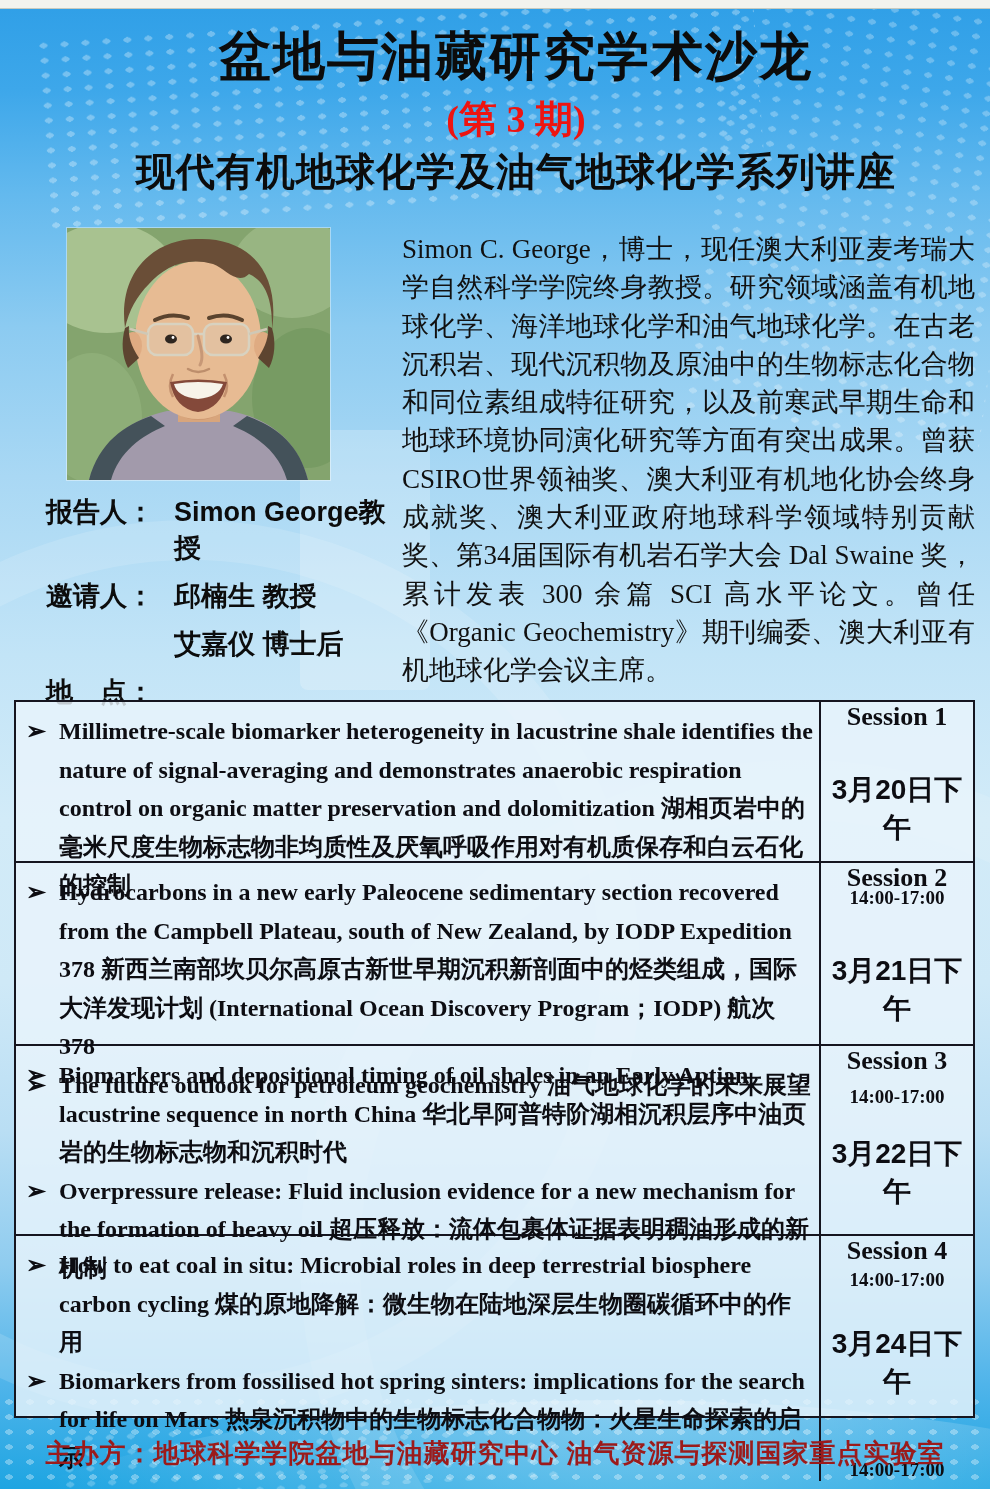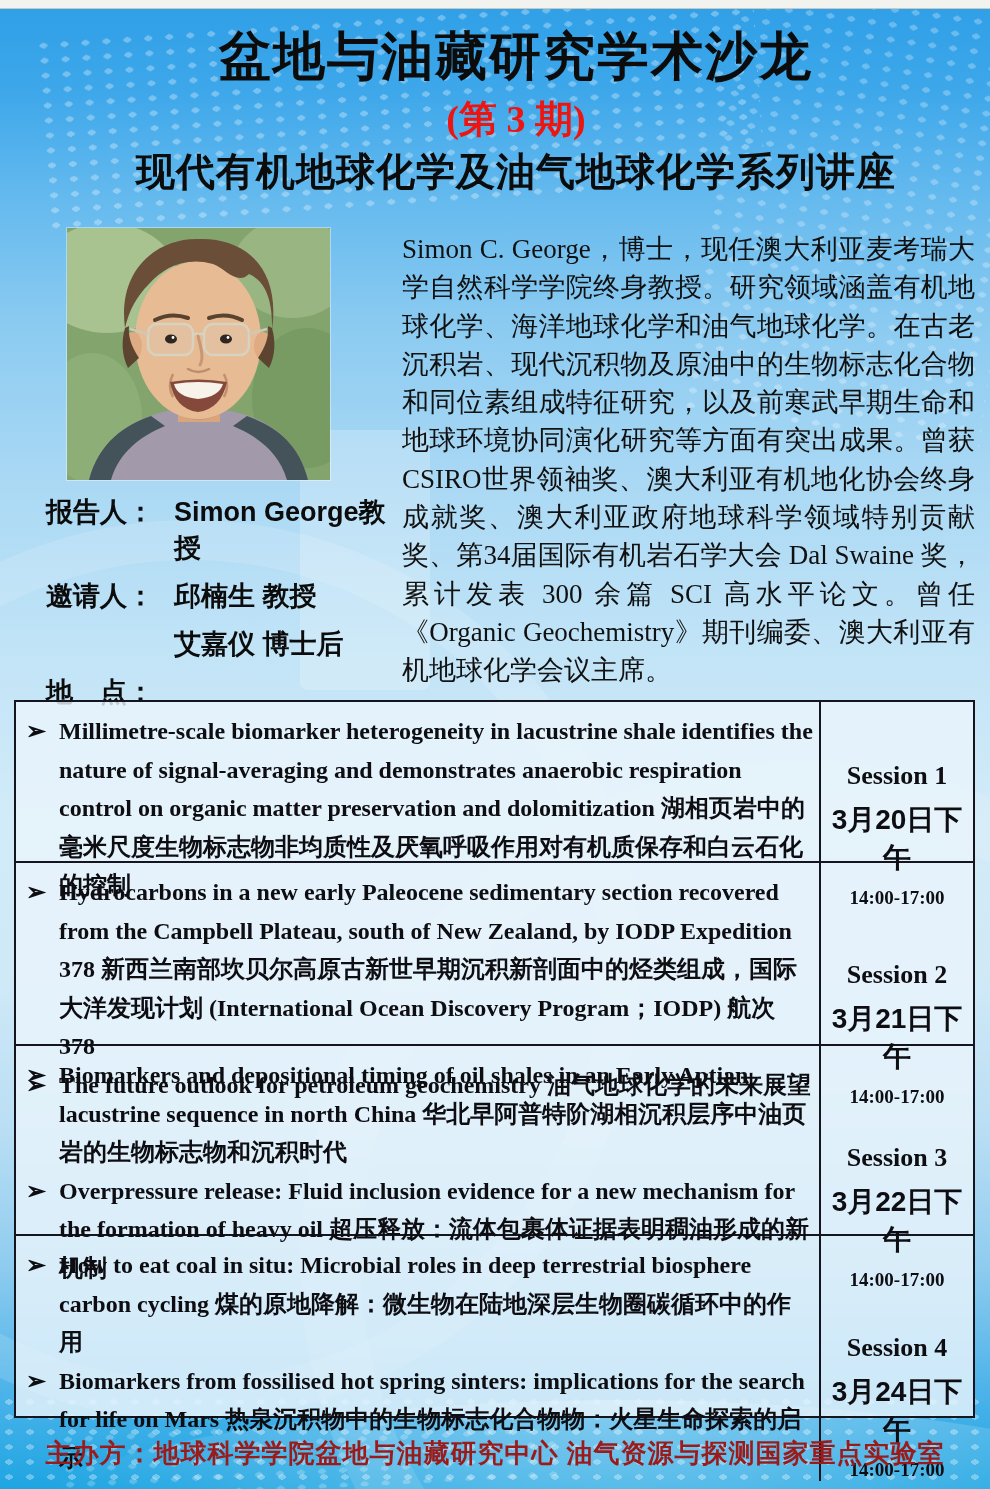--- a/index.html
+++ b/index.html
@@ -56,21 +56,21 @@
     border:2px solid #15151f; background:rgba(233,244,251,.82);
     display:grid; grid-template-rows:161px 183px 190px 1fr; }
   .srow { display:grid; grid-template-columns:1fr 152px; border-bottom:2px solid #15151f; }
   .srow:last-child { border-bottom:none; }
   .topics { padding:10px 6px 4px 10px; border-right:2px solid #15151f;
     font-family:"Liberation Serif", serif; font-weight:bold; font-size:24px;
     line-height:38.5px; color:#0d0d12; }
   .topic { display:flex; }
   .topic .marker { width:33px; flex:none; font-family:"Liberation Sans", sans-serif; }
   .topic .txt { flex:1; }
-  .scell { display:flex; flex-direction:column; align-items:center; justify-content:flex-end;
+  .scell { display:flex; flex-direction:column; align-items:center; justify-content:space-between;
     gap:10px; text-align:center; color:#0d0d12; }
   .s-name { font-family:"Liberation Serif", serif; font-weight:bold; font-size:26px; }
   .s-date { font-weight:bold; font-size:28px; }
   .s-time { font-family:Liberation Serif, serif; font-weight:bold; font-size:19px; }
 
   .footer { position:absolute; left:0; top:1436px; width:100%; text-align:center; z-index:3;
     font-size:26px; font-weight:bold; color:#9b1b1b; letter-spacing:1px; }
 </style>
 </head>
 <body>

